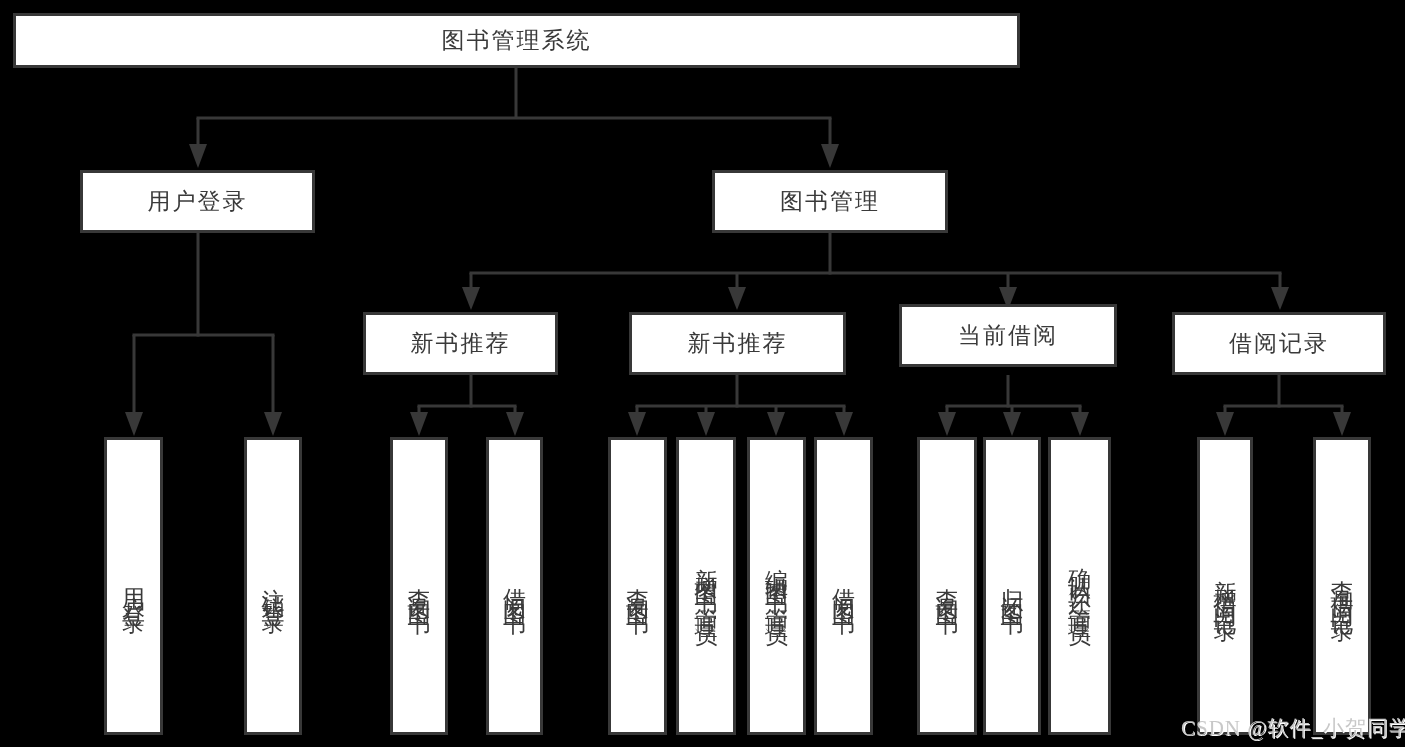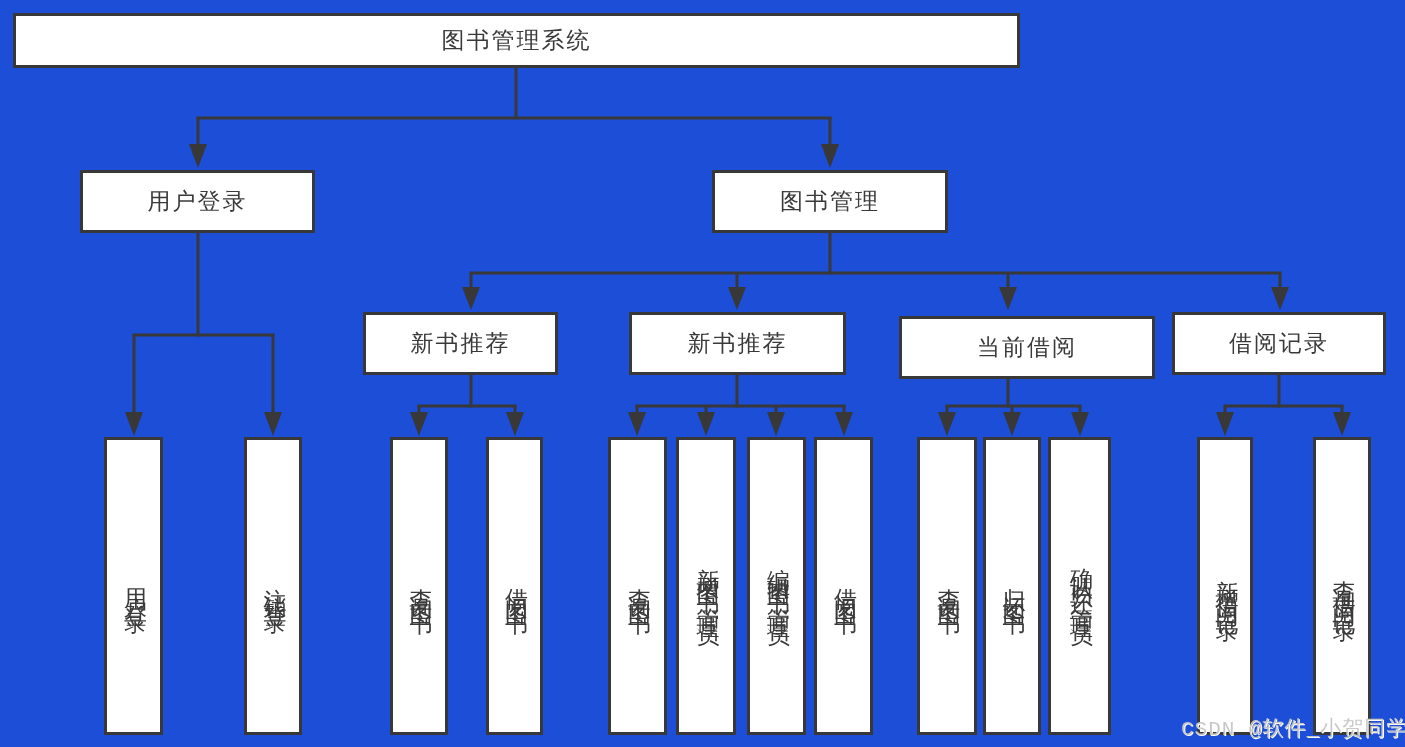--- a/index.html
+++ b/index.html
@@ -1,21 +1,21 @@
 <!DOCTYPE html>
 <html><head>
 <meta charset="utf-8">
 <title>diagram</title>
 <style>
   html,body { margin:0; padding:0; background:#ffffff; }
   .stage {
     position:relative;
     width:1405px; height:747px;
-    background:#1d4ed8;
-    font-family:Liberation Mono, monospace;
+    background:#000000;
+    font-family:Liberation Serif, serif;
     overflow:hidden;
   }
   .connectors { position:absolute; left:0; top:0; z-index:1; }
   .box {
     position:absolute;
     box-sizing:border-box;
     background:#ffffff;
     border:3px solid #383838;
     color:#3a3a3a;
     display:flex;
@@ -141,21 +141,21 @@
   <div class="box h" style="left:712px;top:170px;width:236px;height:63px">
     <span>图书管理</span>
   </div>
 
   <div class="box h" style="left:363px;top:312px;width:195px;height:63px">
     <span>新书推荐</span>
   </div>
   <div class="box h" style="left:629px;top:312px;width:217px;height:63px">
     <span>新书推荐</span>
   </div>
-  <div class="box h" style="left:899px;top:316px;width:256px;height:63px">
+  <div class="box h" style="left:899px;top:304px;width:218px;height:63px">
     <span>当前借阅</span>
   </div>
   <div class="box h" style="left:1172px;top:312px;width:214px;height:63px">
     <span>借阅记录</span>
   </div>
 
   <div class="box v" style="left:104px;top:437px;width:59px;height:298px">
     <span class="vtext">用户登录</span>
   </div>
   <div class="box v" style="left:244px;top:437px;width:58px;height:298px">

